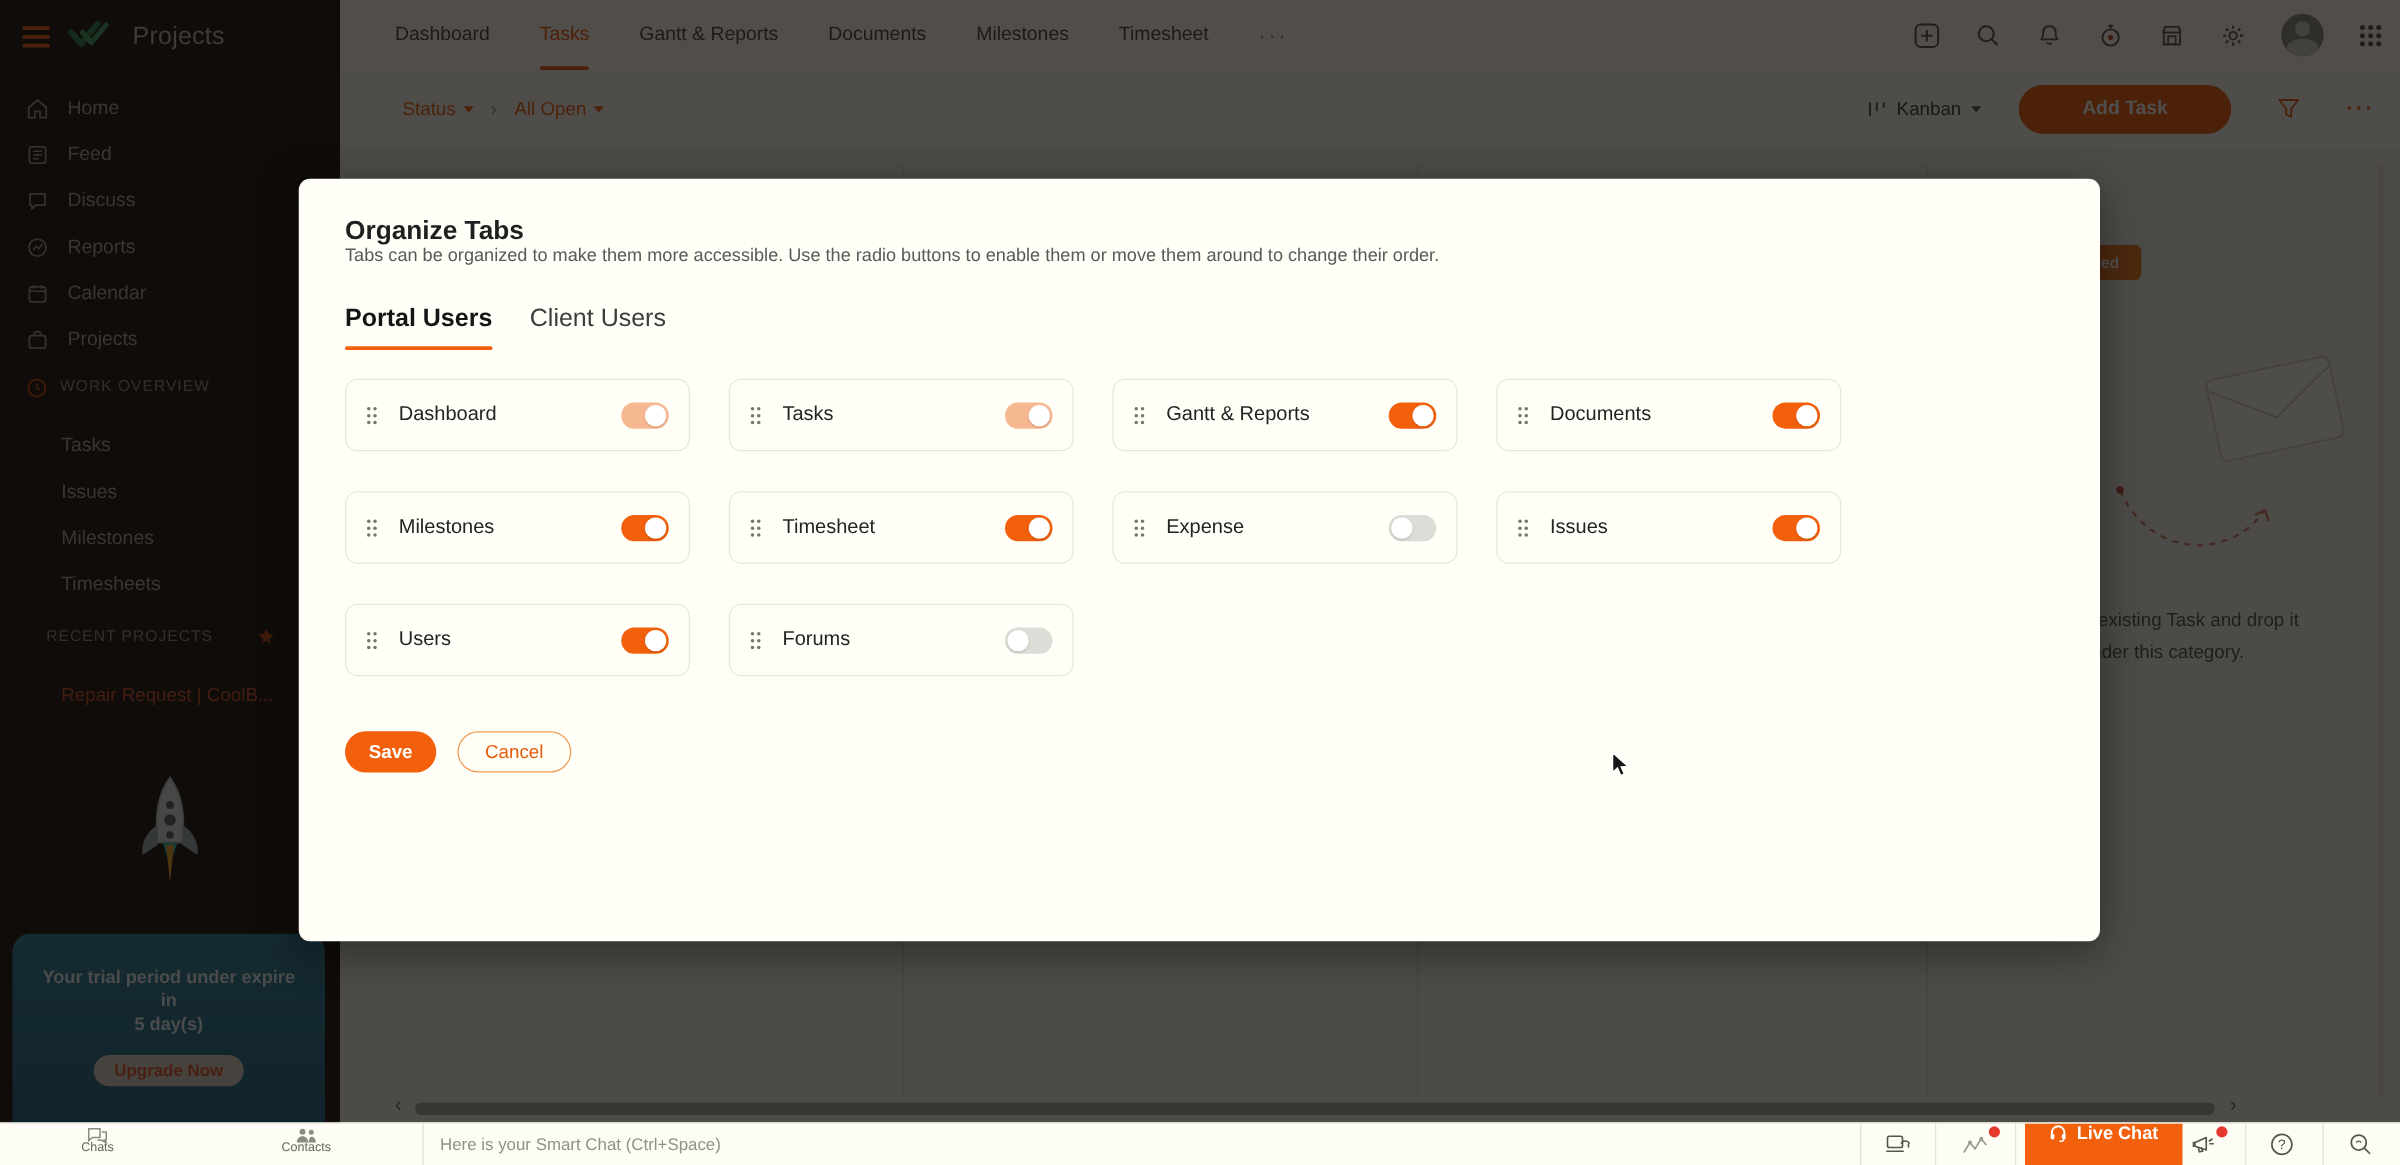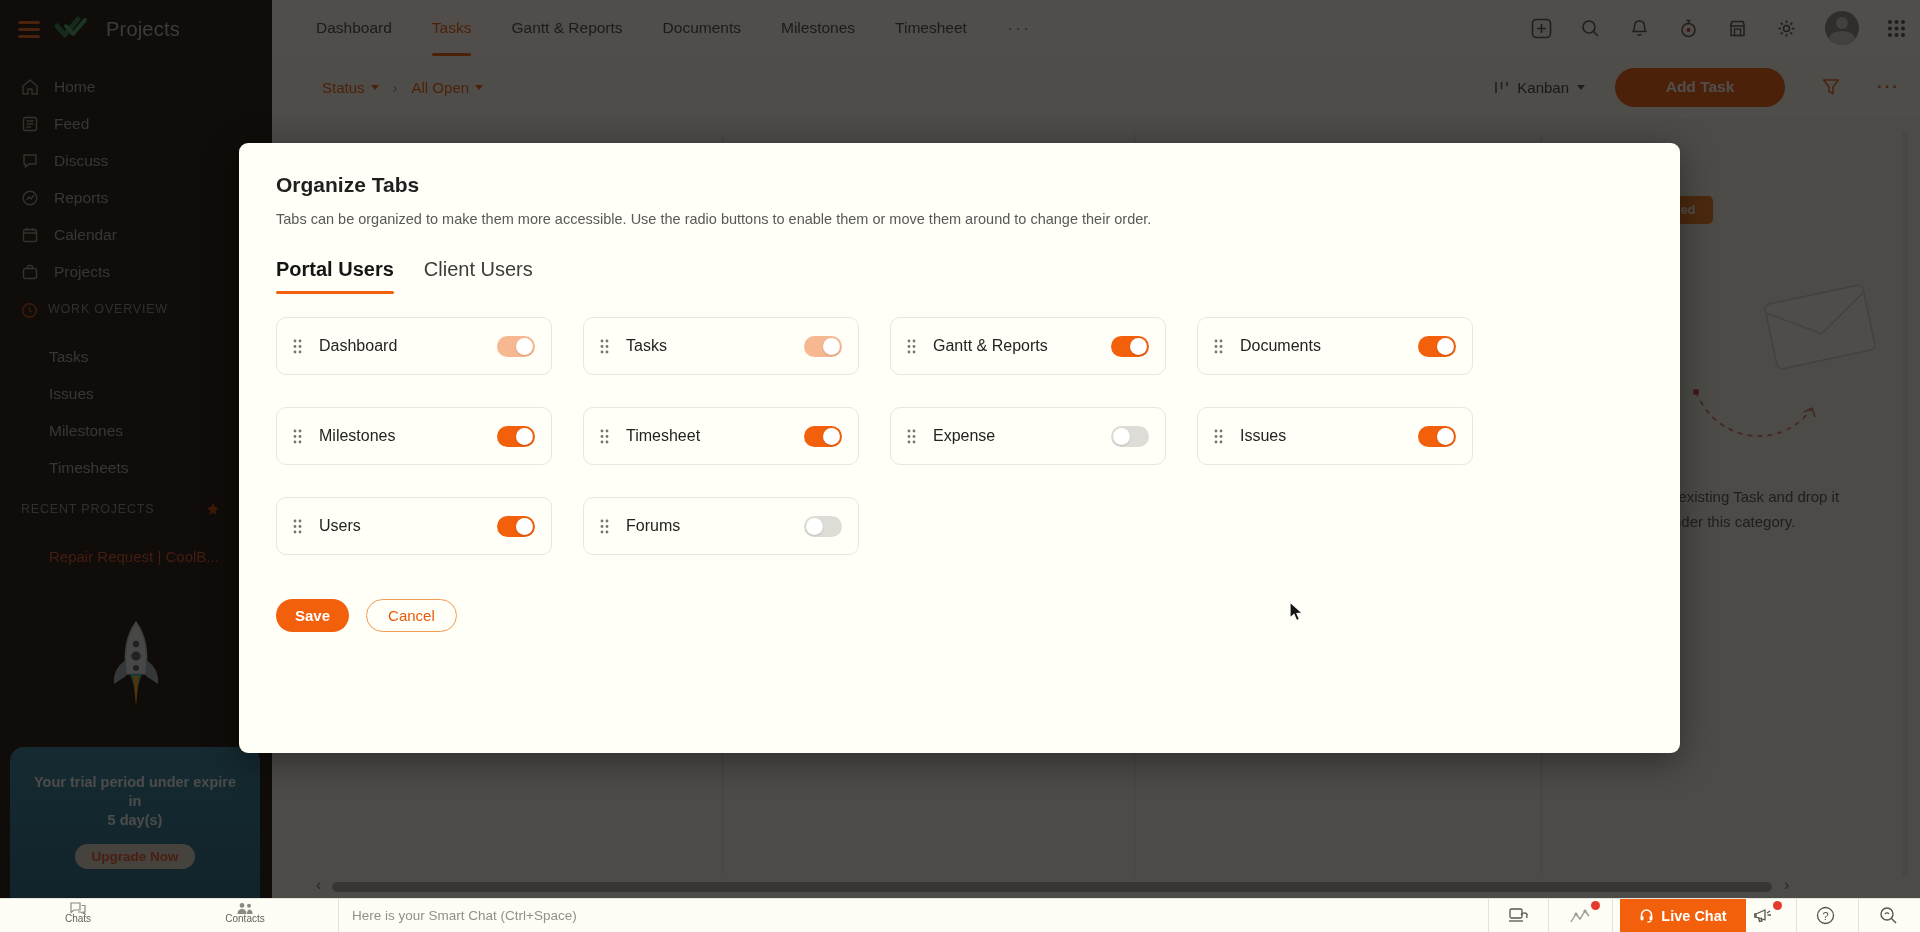--- a/index.html
+++ b/index.html
@@ -67,28 +67,28 @@
   .bottombar { position:absolute; left:0; bottom:0; width:1920px; height:34px; background:#fdfcf5; border-top:1px solid #e6e5dc; z-index:200; }
   .bb-left-item { position:absolute; top:1px; width:70px; text-align:center; cursor:pointer; }
   .bb-label { font-size:10px; color:#63635c; margin-top:-2px; }
   .bb-div { position:absolute; top:0; bottom:0; width:1px; background:#e3e2d9; }
   .smart-chat { position:absolute; left:352px; top:0; height:33px; width:820px; border:none; background:transparent;
                 font-size:13.5px; color:#6a6a62; outline:none; font-family:"Liberation Sans","DejaVu Sans",sans-serif; }
   .smart-chat::placeholder { color:#91918a; }
   .bb-ric { position:absolute; top:0; height:33px; width:56px; display:flex; align-items:center; justify-content:center; cursor:pointer; }
   .reddot { position:absolute; width:9px; height:9px; border-radius:50%; background:#e6392e; }
   .livechat { position:absolute; left:1620px; top:0; width:126px; height:33px; background:#f2600c; color:#fff;
-              display:flex; align-items:center; justify-content:center; gap:7px; font-size:14.5px; font-weight:bold; cursor:pointer; border:none;}
+              display:flex; align-items:flex-start; justify-content:center; gap:7px; font-size:14.5px; font-weight:bold; cursor:pointer; border:none;}
 
   
   .overlay { position:absolute; left:0; top:0; width:1920px; height:898px; background:rgba(12,10,8,0.72); z-index:90; }
   .modal { position:absolute; left:239px; top:143px; width:1441px; height:610px; background:#fffef7; border-radius:9px;
            box-shadow:0 8px 34px rgba(0,0,0,.4); z-index:100; padding:30px 37px; }
   .m-title { font-size:21px; font-weight:bold; color:#1f1f1f; }
-  .m-desc { margin-top:14px; font-size:14.5px; color:#595959; }
+  .m-desc { margin-top:0; font-size:14.5px; color:#595959; }
   .m-tabs { margin-top:31px; display:flex; gap:30px; }
   .mtab { font-size:20px; color:#3c3c3c; cursor:pointer; position:relative; padding-bottom:13px; }
   .mtab.active { font-weight:bold; color:#151515; }
   .mtab.active::after { content:""; position:absolute; left:0; right:0; bottom:0; height:3px; background:#f2600c; border-radius:2px; }
   .cards { margin-top:23px; display:grid; grid-template-columns:repeat(4,276px); grid-auto-rows:58px; column-gap:31px; row-gap:32px; }
   .card { border:1px solid #e7e6e0; border-radius:10px; display:flex; align-items:center; padding:0 16px; background:#fffef7; }
   .card-label { font-size:16px; color:#232323; margin-left:17px; }
   .toggle { margin-left:auto; width:38px; height:21px; border-radius:11px; position:relative; cursor:pointer; }
   .toggle::after { content:""; position:absolute; top:2px; width:17px; height:17px; border-radius:50%; background:#fff; box-shadow:0 1px 2px rgba(0,0,0,.15); }
   .toggle.on { background:#f2600c; } .toggle.on::after { right:2px; }
@@ -180,21 +180,21 @@
       <span>Issues</span>
     </div>
   <div class="sb-sub">
       <span>Milestones</span>
     </div>
   <div class="sb-sub">
       <span>Timesheets</span>
     </div>
 
   <div class="sb-sec" style="margin-top:16px;">
-    <span style="margin-left:0;">RECENT PROJECTS</span>
+    <span style="margin-left:16px;">RECENT PROJECTS</span>
     <svg class="pin" width="14" height="14" viewBox="0 0 14 14">
         <path d="M7 1 L9 5 L13 6 L9.5 9 L10.5 13 L7 10.5 L3.5 13 L4.5 9 L1 6 L5 5 Z" fill="#c2440f"></path>
       </svg>
   </div>
   <div class="sb-recent-item">
       <span>Repair Request | CoolB...</span>
     </div>
 
   <svg class="rocket" width="72" height="120" viewBox="0 0 72 120">
     <path d="M36 4 C46 18 48 34 46 56 H26 C24 34 26 18 36 4 Z" fill="#dfe5e6" stroke="#b9c2c4" stroke-width="1.5"></path>

